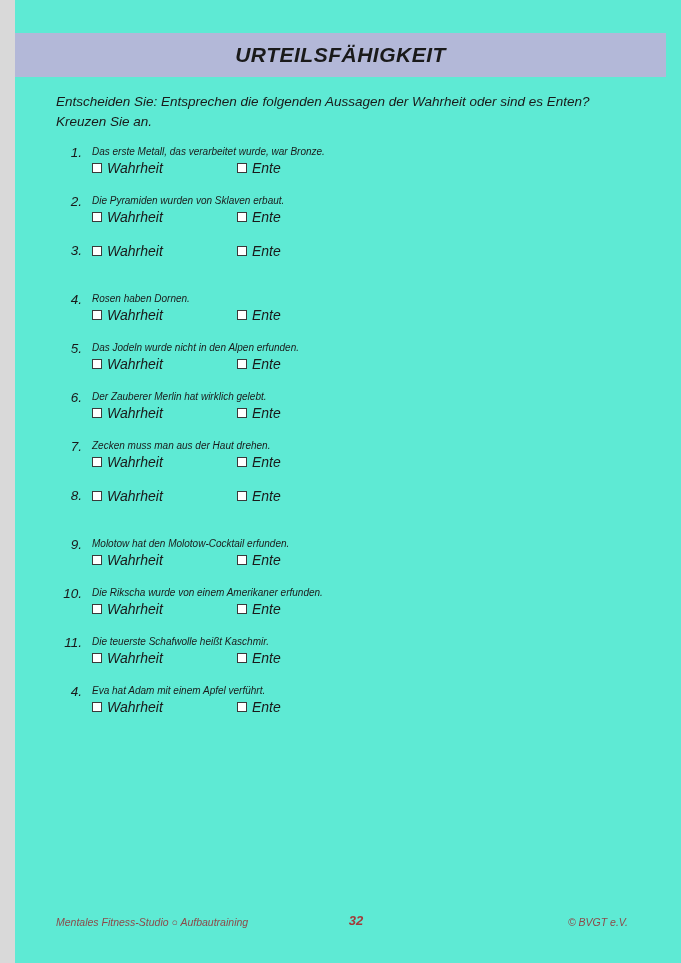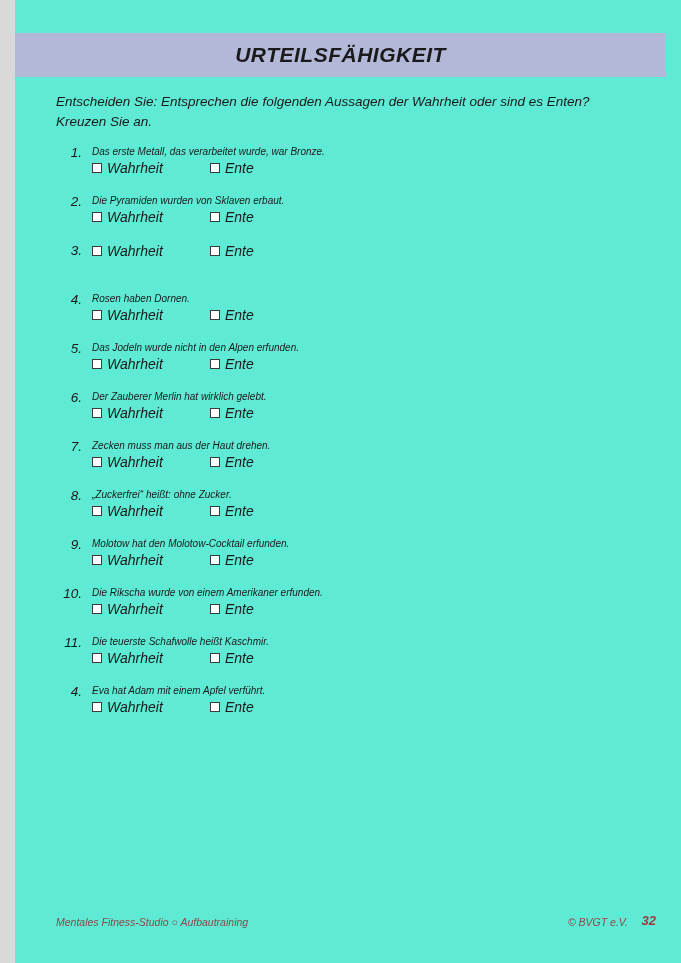--- a/index.html
+++ b/index.html
@@ -102,21 +102,21 @@
     position: relative;
     height: 17px;
   }
   .opt {
     position: absolute;
     font-size: 14px;
     color: #1a1a1a;
     white-space: nowrap;
   }
   .opt-a { left: 0; }
-  .opt-b { left: 118px; }
+  .opt-b { left: 145px; }
   .checkbox {
     display: inline-block;
     width: 8px;
     height: 8px;
     border: 1px solid #3a3a3a;
     margin-right: 5px;
     vertical-align: middle;
     position: relative;
     top: -1px;
     background: #ffffff;
@@ -134,21 +134,21 @@
     position: absolute;
     left: 0;
     top: 0;
     color: #8c4a4a;
   }
   .footer-center {
     position: absolute;
     left: 0;
     top: -3px;
     width: 600px;
-    text-align: right;
+    text-align: center;
     font-size: 13px;
     font-weight: bold;
     color: #a33a3a;
   }
   .footer-right {
     position: absolute;
     right: 28px;
     top: 0;
     color: #8c4a4a;
     text-align: right;
@@ -226,21 +226,20 @@
         <span class="item-num">7.</span>
         <span class="item-text">Zecken muss man aus der Haut drehen.</span>
         <span class="options">
           <span class="opt opt-a"><span class="checkbox"></span><span>Wahrheit</span></span>
           <span class="opt opt-b"><span class="checkbox"></span><span>Ente</span></span>
         </span>
       </li>
 
       <li class="item">
         <span class="item-num">8.</span>
-        <span class="item-text">„Zuckerfrei“ heißt: ohne Zucker.</span>
         <span class="options">
           <span class="opt opt-a"><span class="checkbox"></span><span>Wahrheit</span></span>
           <span class="opt opt-b"><span class="checkbox"></span><span>Ente</span></span>
         </span>
       </li>
 
       <li class="item">
         <span class="item-num">9.</span>
         <span class="item-text">Molotow hat den Molotow-Cocktail erfunden.</span>
         <span class="options">

